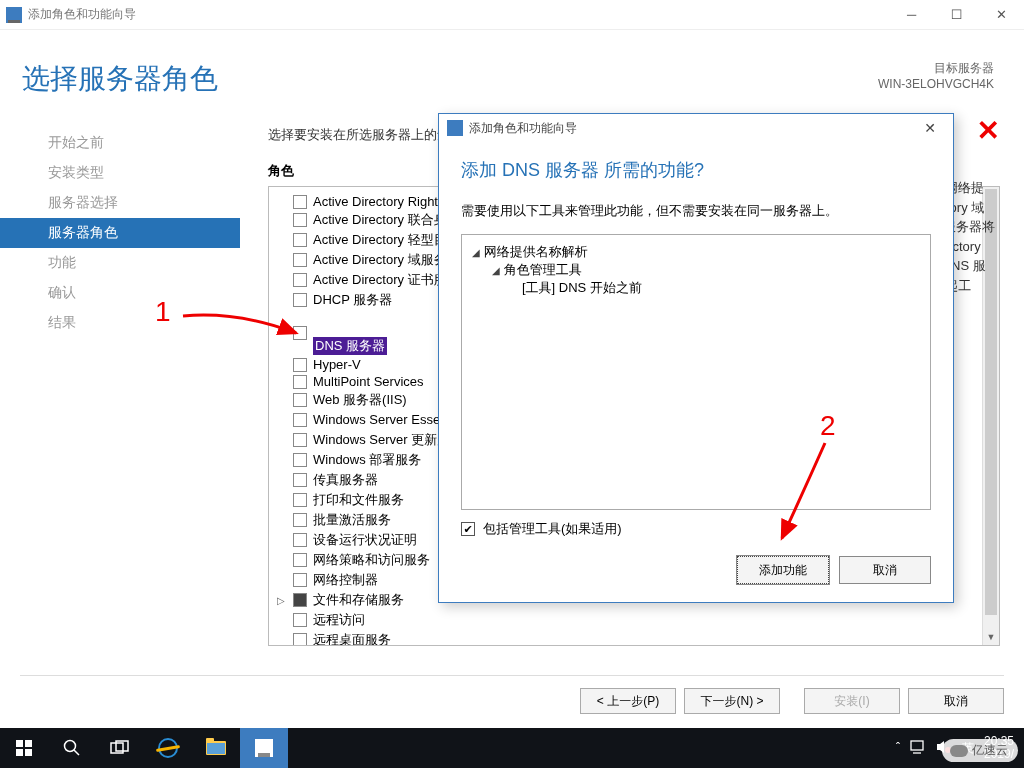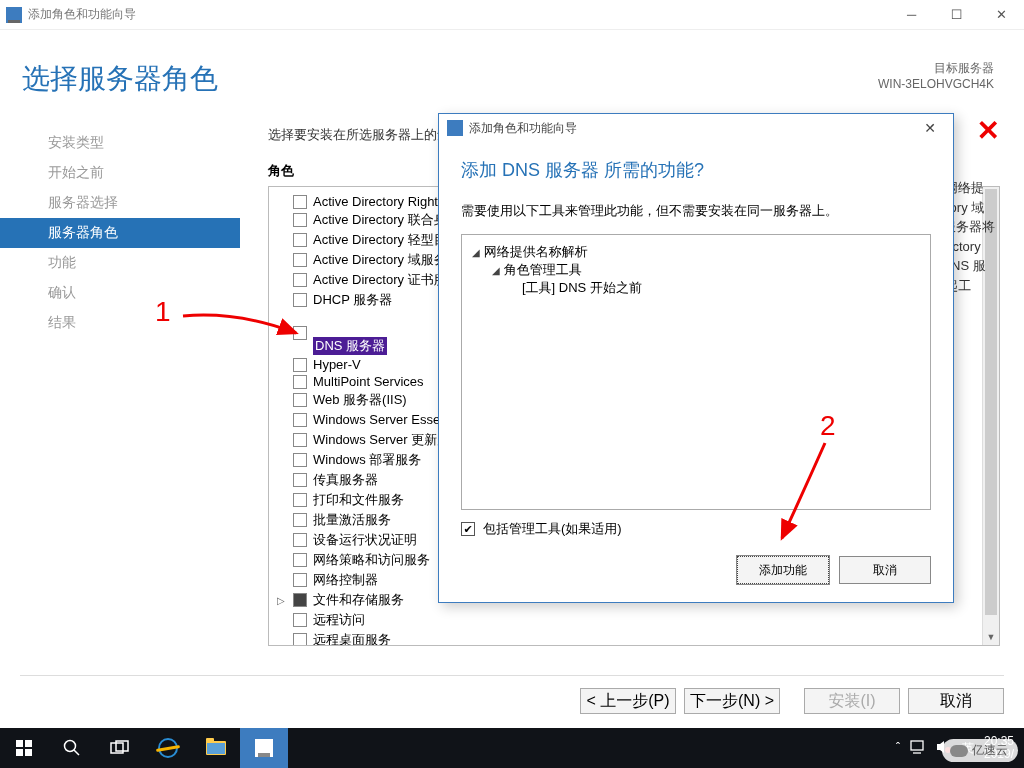--- a/index.html
+++ b/index.html
@@ -31,21 +31,21 @@
 .role.sel .lbl { background: #4c1d95; color: #fff; padding: 0 2px; margin-top: 26px; }
 .role .expand { position: absolute; left: 4px; color: #666; font-size: 10px; }
 .roles-box .scrollbar { position: absolute; right: 0; top: 0; bottom: 0; width: 17px; background: #f0f0f0; border-left: 1px solid #ddd; }
 .roles-box .scrollbar .thumb { position: absolute; top: 2px; bottom: 30px; left: 2px; right: 2px; background: #ccc; }
 .roles-box .scrollbar .arrow { position: absolute; left: 0; right: 0; height: 17px; display: flex; align-items: center; justify-content: center; font-size: 9px; color: #666; }
 .roles-box .scrollbar .arrow.dn { bottom: 0; }
 
 .side-desc { position: absolute; right: 28px; top: 70px; width: 240px; font-size: 13px; color: #333; line-height: 1.5; }
 
 .footer { position: absolute; bottom: 54px; right: 20px; display: flex; gap: 8px; }
-.footer .btn { width: 96px; height: 26px; border: 1px solid #aaa; background: #f4f4f4; font-size: 16px; display: flex; align-items: center; justify-content: center; }
+.footer .btn { width: 96px; height: 26px; border: 1px solid #aaa; background: #f4f4f4; font-size: 12px; display: flex; align-items: center; justify-content: center; }
 .footer .btn.disabled { color: #aaa; }
 .footer-line { position: absolute; bottom: 92px; left: 20px; right: 20px; height: 1px; background: #ddd; }
 
 .dialog { position: absolute; left: 438px; top: 113px; width: 516px; height: 490px; background: #fff; border: 1px solid #3d7cbf; box-shadow: 4px 4px 12px rgba(0,0,0,0.2); z-index: 10; display: flex; flex-direction: column; }
 .dialog .dlg-title { height: 28px; display: flex; align-items: center; padding: 0 8px; font-size: 12px; color: #444; }
 .dialog .dlg-title .icon-srv { width: 16px; height: 16px; margin-right: 6px; background: #3d7cbf; }
 .dialog .dlg-title .spacer { flex: 1; }
 .dialog .dlg-title .x { width: 30px; text-align: center; font-size: 14px; }
 .dialog .dlg-body { padding: 10px 22px 18px 22px; flex: 1; display: flex; flex-direction: column; }
 .dialog h2 { color: #2672b6; font-weight: 400; font-size: 18px; margin-bottom: 20px; margin-top: 6px; }
@@ -98,22 +98,22 @@
 <div class="header">
   <h1>选择服务器角色</h1>
   <div class="target">
     <div>目标服务器</div>
     <div>WIN-3ELOHVGCH4K</div>
   </div>
 </div>
 
 <div class="body">
   <div class="nav">
+    <div class="nav-item">开始之前</div>
     <div class="nav-item">安装类型</div>
-    <div class="nav-item">开始之前</div>
     <div class="nav-item">服务器选择</div>
     <div class="nav-item active">服务器角色</div>
     <div class="nav-item">功能</div>
     <div class="nav-item">确认</div>
     <div class="nav-item">结果</div>
   </div>
 
   <div class="main">
     <div class="desc">选择要安装在所选服务器上的角色。</div>
     <div class="roles-label">角色</div>

